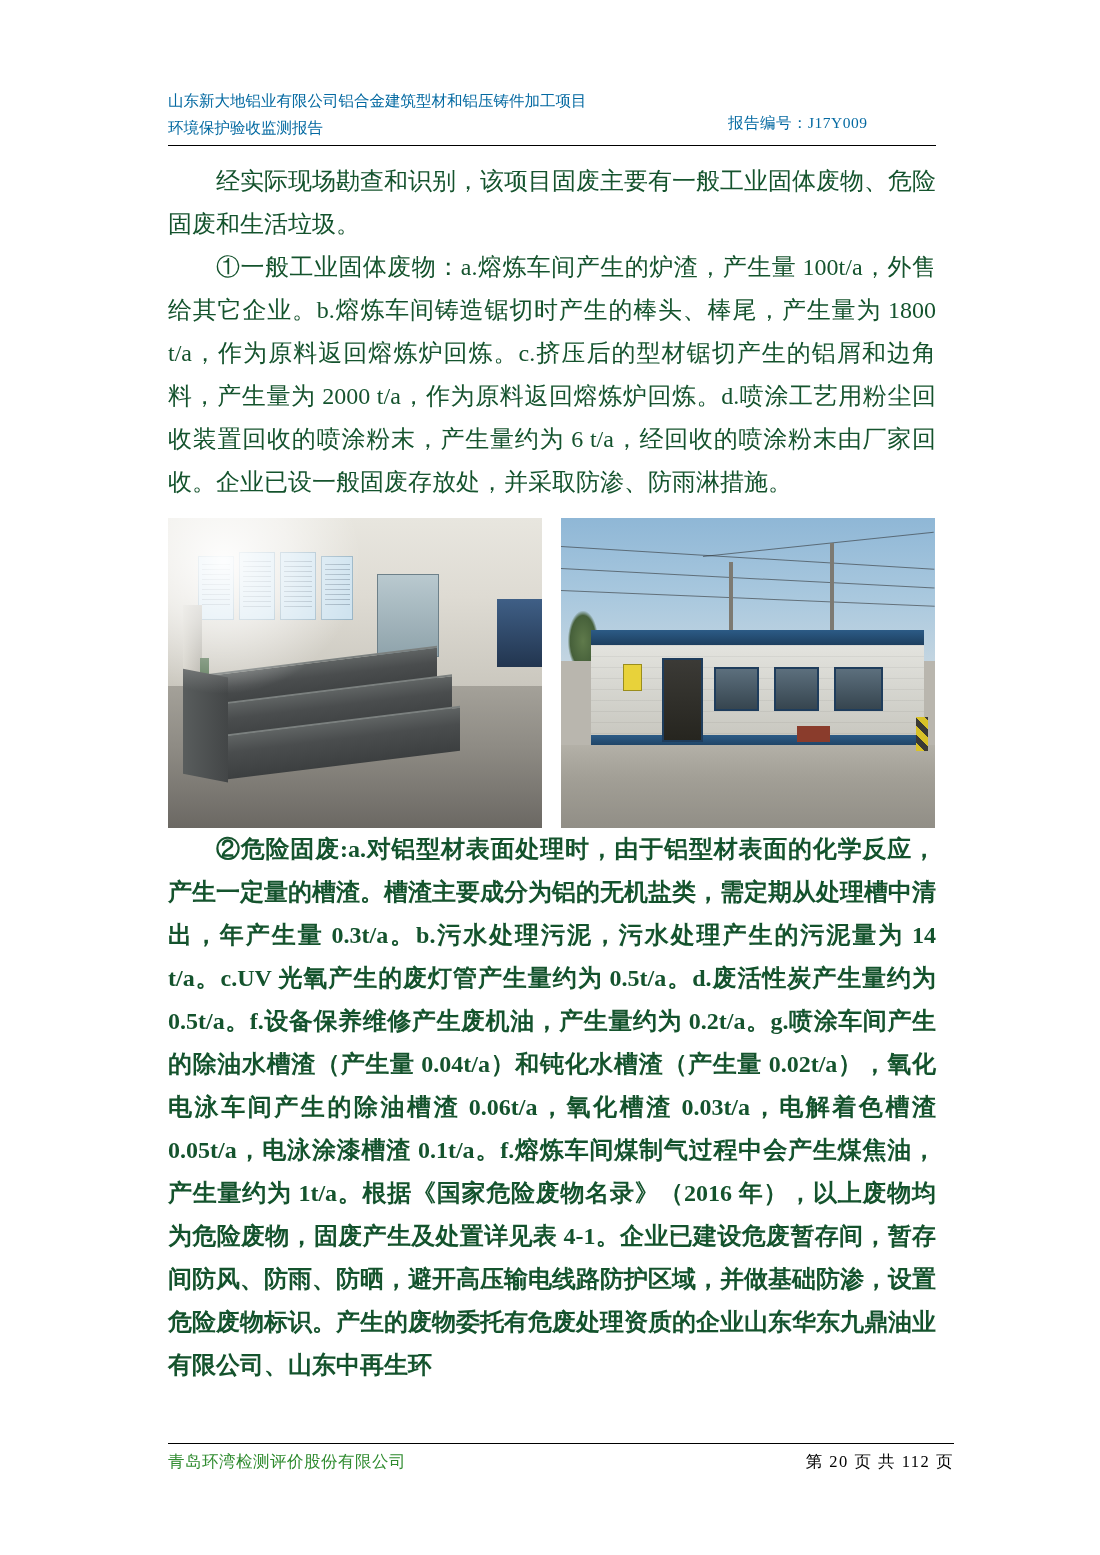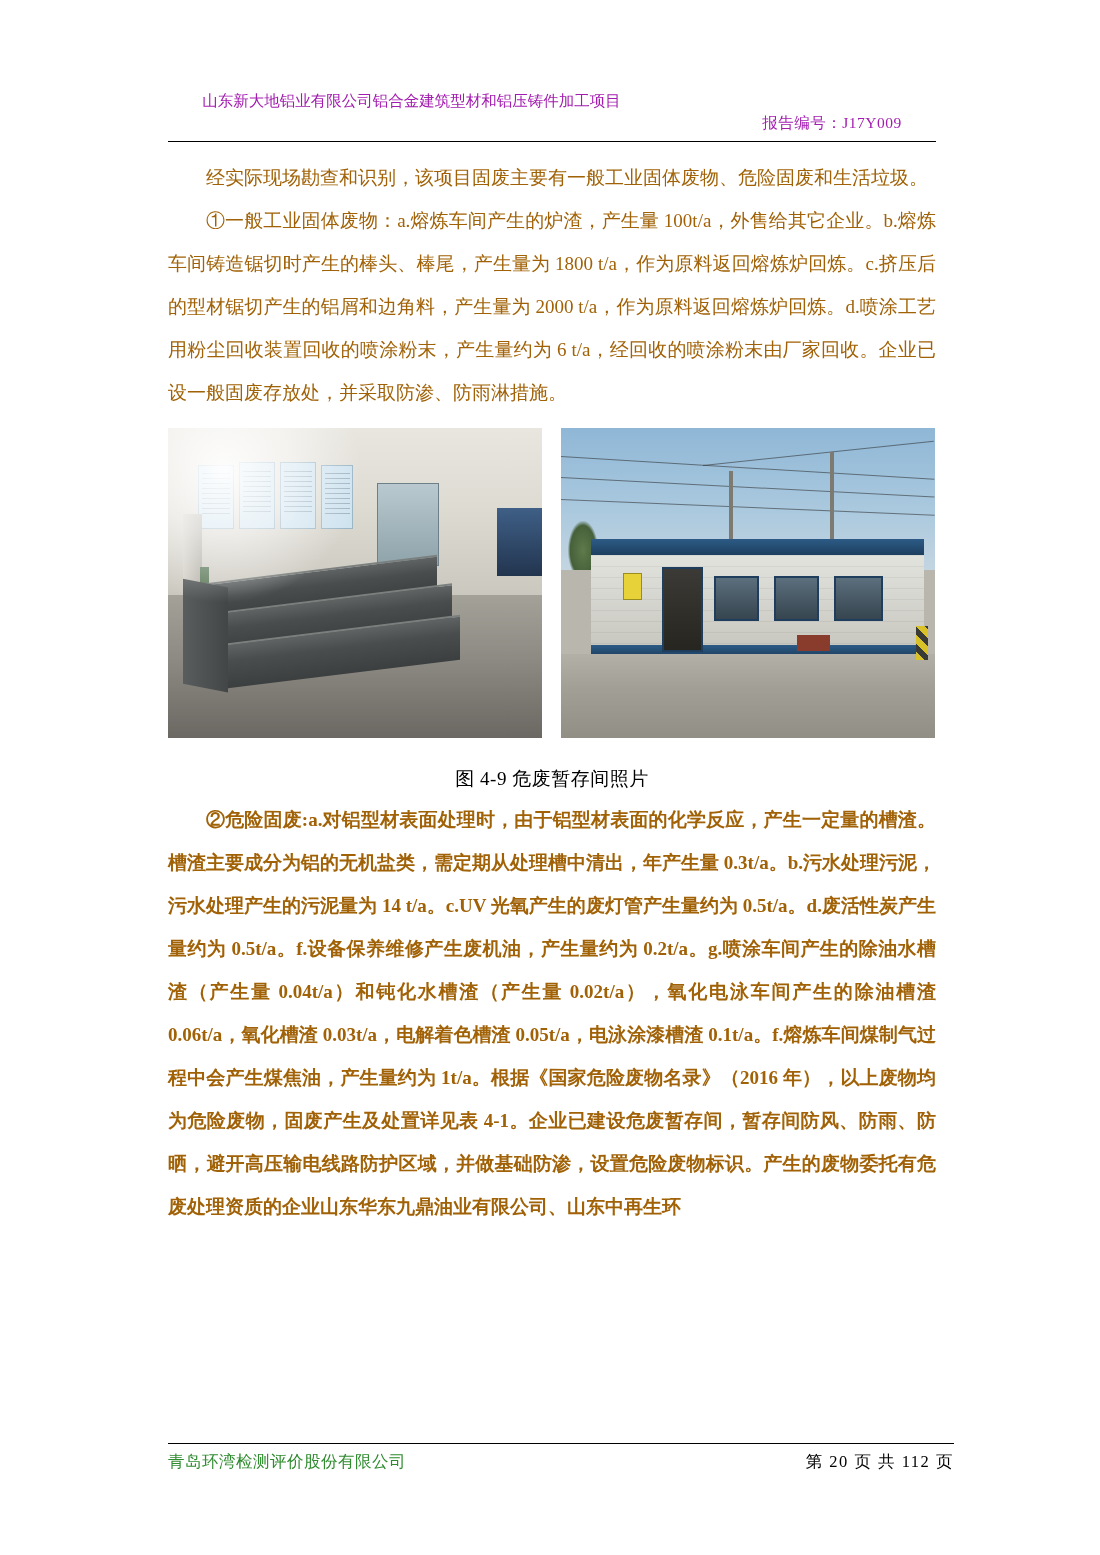--- a/index.html
+++ b/index.html
@@ -21,47 +21,47 @@
   }
   .content {
     position: absolute;
     left: 168px;
     top: 88px;
     width: 768px;
   }
   
   .doc-header {
     display: flex;
-    justify-content: center;
+    justify-content: flex-start;
     align-items: flex-start;
     font-size: 15.5px;
     line-height: 1.72;
-    color: #a21caf;
+    color: #0369a1;
   }
   .doc-header .left {
     width: 560px;
   }
   .doc-header .right {
     font-size: 15.5px;
     letter-spacing: 0.5px;
     padding-top: 22px;
     white-space: nowrap;
   }
   .rule {
     border: 0;
     border-top: 1px solid #000;
     margin: 4px 0 0 0;
     width: 768px;
   }
   
   .body-text {
     margin-top: 14px;
-    font-size: 19px;
+    font-size: 24px;
     line-height: 43px;
-    color: #a16207;
+    color: #14532d;
     text-align: justify;
   }
   .body-text p {
     margin: 0 0 0 0;
     text-indent: 2em;
   }
   
   .figures {
     margin-top: 14px;
     display: flex;
@@ -225,20 +225,21 @@
 </head>
 <body>
 
 <div class="page">
 
   <div class="content">
 
     <div class="doc-header">
       <div class="left">
         <div>山东新大地铝业有限公司铝合金建筑型材和铝压铸件加工项目</div>
+        <div>环境保护验收监测报告</div>
       </div>
       <div class="right">报告编号：J17Y009</div>
     </div>
     <hr class="rule">
 
     <div class="body-text">
       <p>经实际现场勘查和识别，该项目固废主要有一般工业固体废物、危险固废和生活垃圾。</p>
       <p>①一般工业固体废物：a.熔炼车间产生的炉渣，产生量 100t/a，外售给其它企业。b.熔炼车间铸造锯切时产生的棒头、棒尾，产生量为 1800 t/a，作为原料返回熔炼炉回炼。c.挤压后的型材锯切产生的铝屑和边角料，产生量为 2000 t/a，作为原料返回熔炼炉回炼。d.喷涂工艺用粉尘回收装置回收的喷涂粉末，产生量约为 6 t/a，经回收的喷涂粉末由厂家回收。企业已设一般固废存放处，并采取防渗、防雨淋措施。</p>
     </div>
 
@@ -279,21 +280,20 @@
         <div class="p2-win" style="left:41%; top:48%; width:11%; height:13%;"></div>
         <div class="p2-win" style="left:57%; top:48%; width:11%; height:13%;"></div>
         <div class="p2-win" style="left:73%; top:48%; width:12%; height:13%;"></div>
         <div class="p2-ground"></div>
         <div class="p2-red"></div>
         <div class="p2-yellow"></div>
       </div>
 
     </div>
 
-    <div class="fig-caption">图 4-9 危废暂存间照片</div>
 
     <div class="body-text" style="margin-top:0;font-weight:bold;">
       <p>②危险固废:a.对铝型材表面处理时，由于铝型材表面的化学反应，产生一定量的槽渣。槽渣主要成分为铝的无机盐类，需定期从处理槽中清出，年产生量 0.3t/a。b.污水处理污泥，污水处理产生的污泥量为 14 t/a。c.UV 光氧产生的废灯管产生量约为 0.5t/a。d.废活性炭产生量约为 0.5t/a。f.设备保养维修产生废机油，产生量约为 0.2t/a。g.喷涂车间产生的除油水槽渣（产生量 0.04t/a）和钝化水槽渣（产生量 0.02t/a），氧化电泳车间产生的除油槽渣 0.06t/a，氧化槽渣 0.03t/a，电解着色槽渣 0.05t/a，电泳涂漆槽渣 0.1t/a。f.熔炼车间煤制气过程中会产生煤焦油，产生量约为 1t/a。根据《国家危险废物名录》（2016 年），以上废物均为危险废物，固废产生及处置详见表 4-1。企业已建设危废暂存间，暂存间防风、防雨、防晒，避开高压输电线路防护区域，并做基础防渗，设置危险废物标识。产生的废物委托有危废处理资质的企业山东华东九鼎油业有限公司、山东中再生环</p>
     </div>
 
   </div>
 
   <div class="footer">
     <hr class="rule">
     <div class="footer-row">

